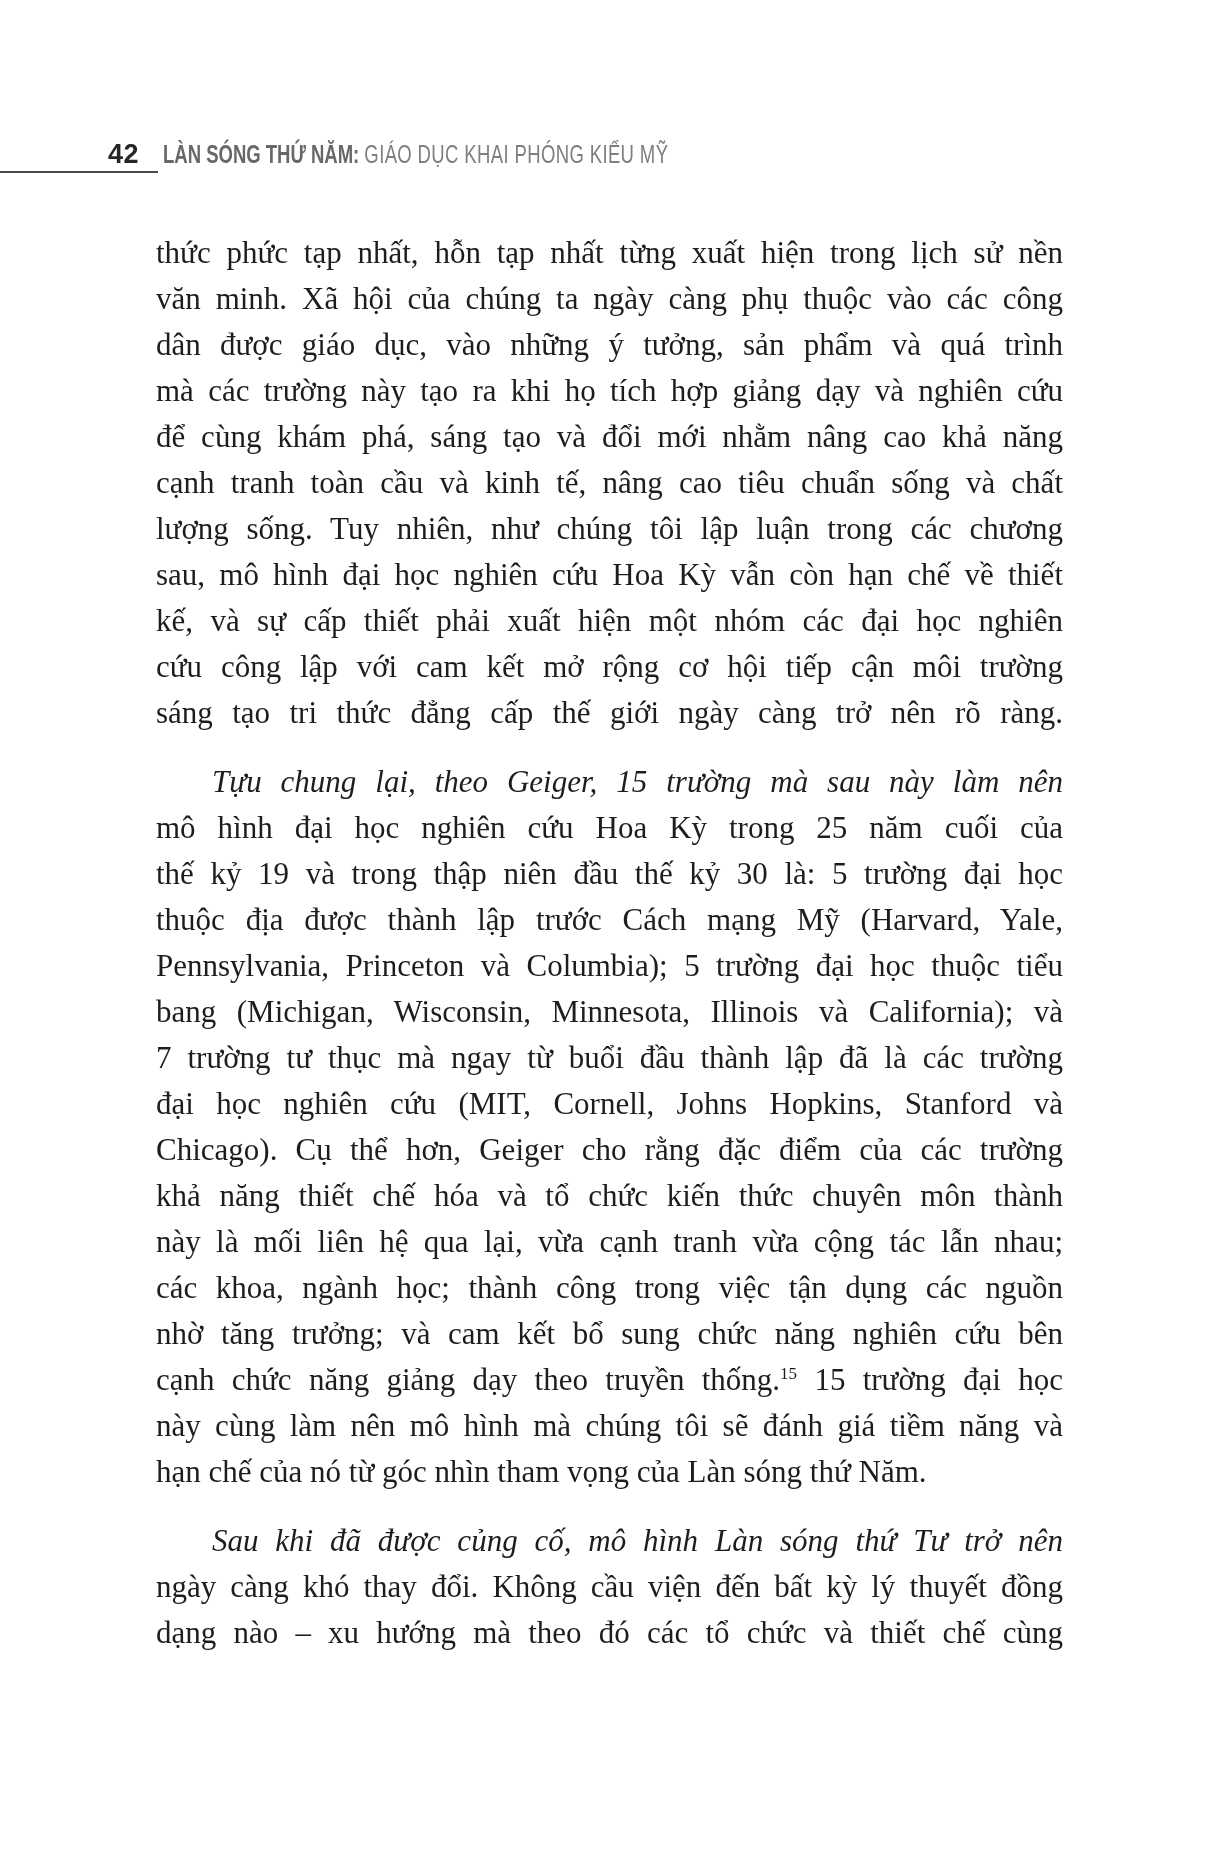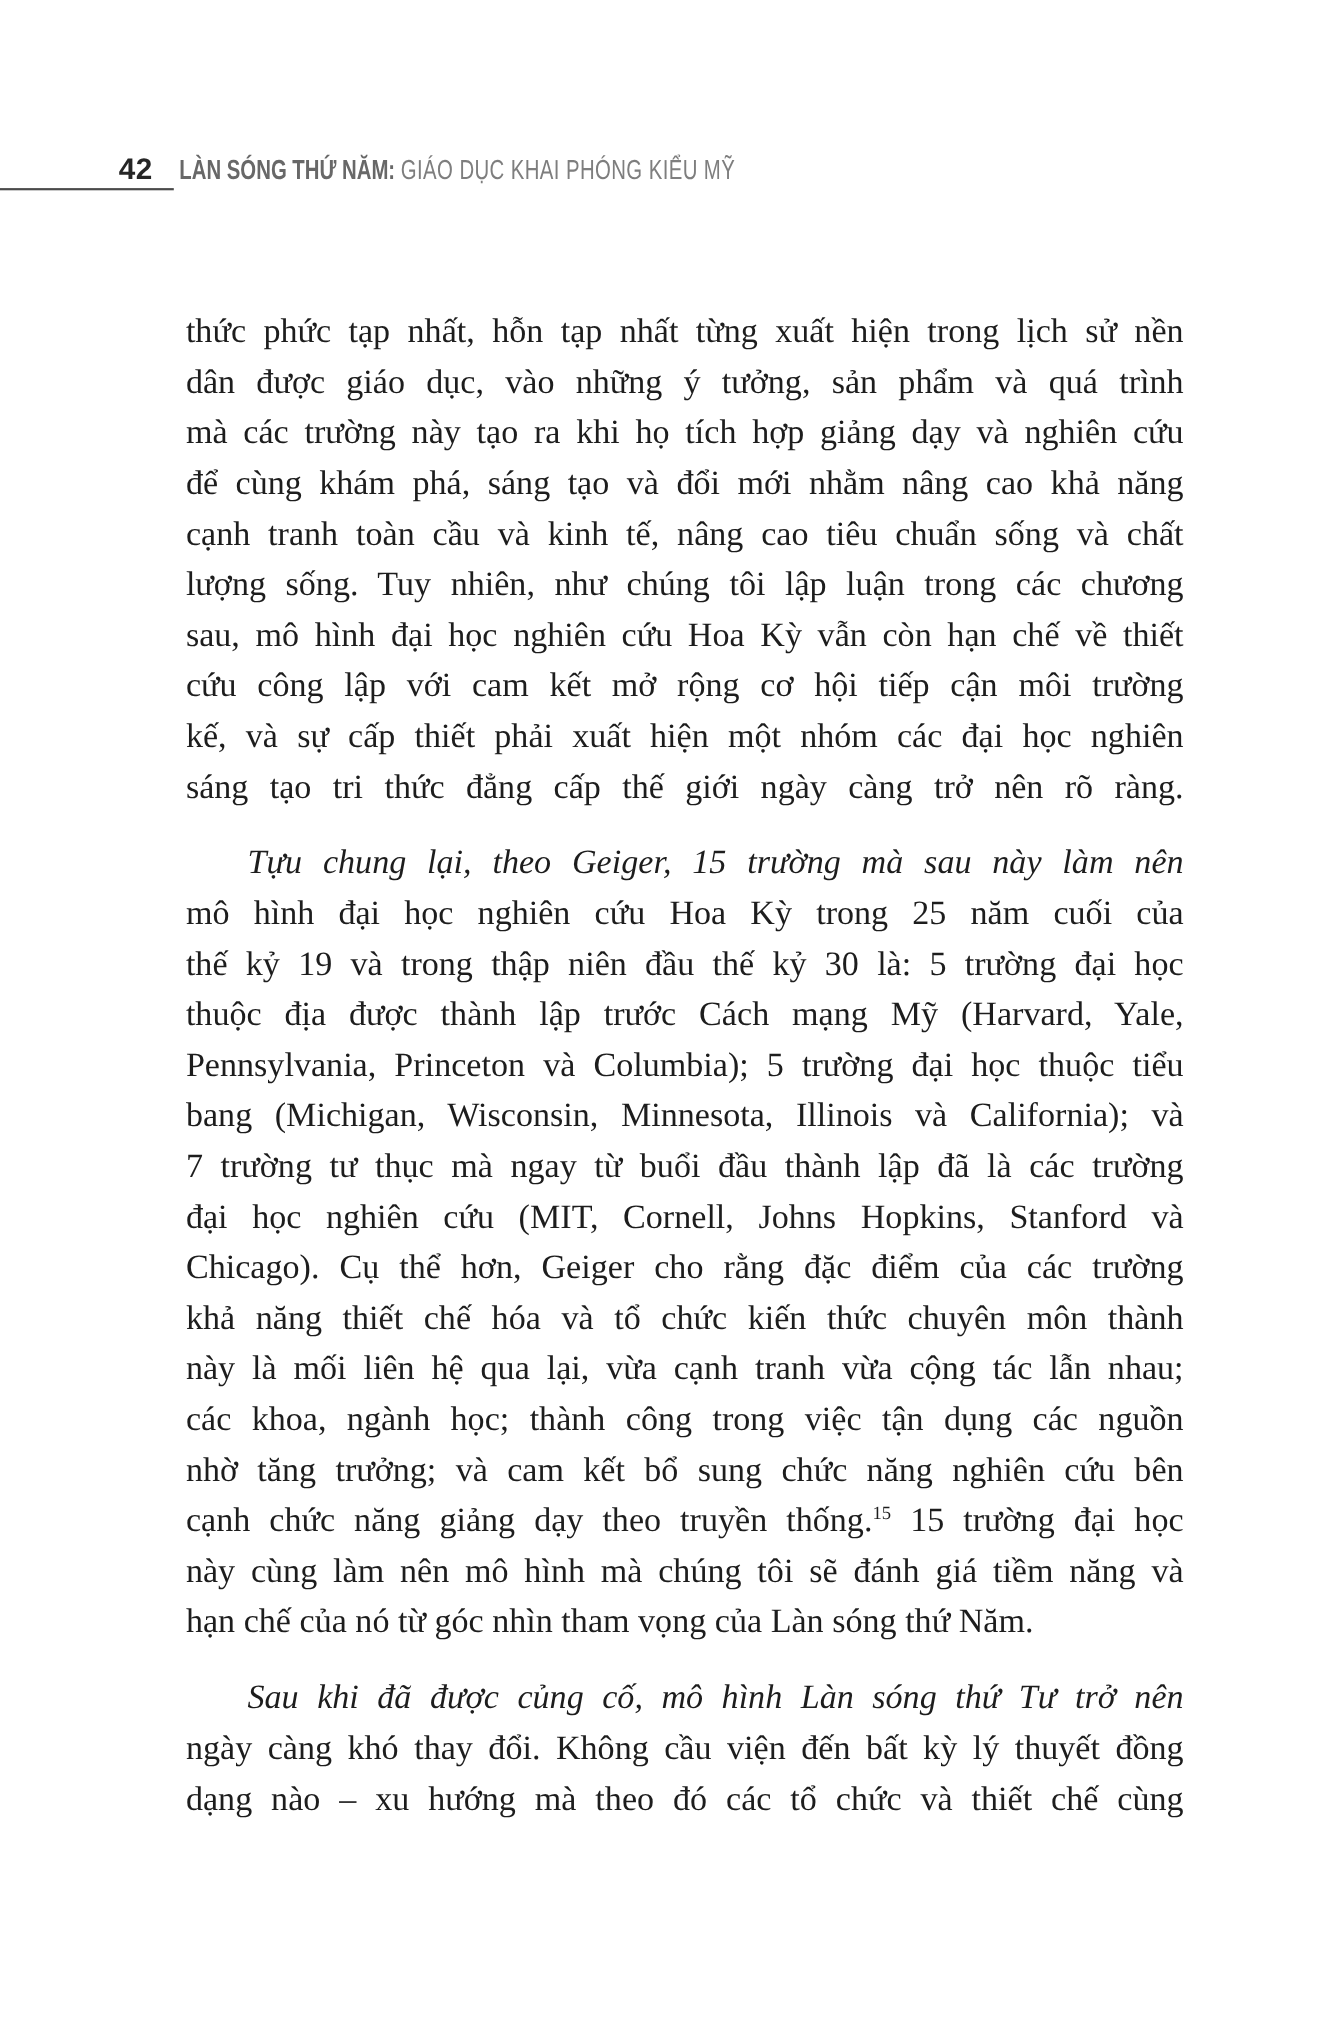--- a/index.html
+++ b/index.html
@@ -45,27 +45,26 @@
   .head-rule {
     position: absolute;
     left: 0;
     top: 171px;
     width: 158px;
     height: 2px;
   }
   
   .body-text {
     position: absolute;
-    left: 169px;
+    left: 156px;
     top: 230px;
     width: 907px;
     font-size: 31px;
     line-height: 46px;
     text-justify: inter-word;
-    margin-top: 48px;
   }
   .paragraph { margin: 0; }
   .paragraph + .paragraph { margin-top: 23px; }
   .line {
     text-align: justify;
     text-align-last: justify;
   }
   .line.no-stretch {
     text-align: center;
     text-align-last: left;
@@ -87,28 +86,29 @@
   <div class="running-head">
     <span class="page-number" style="color: rgb(38, 38, 38);">42</span>
     <span class="head-title">
       <span class="head-series" style="color: rgb(104, 104, 104);">LÀN SÓNG THỨ NĂM:</span><span> </span><span class="head-book" style="color: rgb(126, 126, 126);">GIÁO DỤC KHAI PHÓNG KIỂU MỸ</span>
     </span>
   </div>
 
   <div class="body-text" style="color: rgb(29, 29, 29);">
       <div class="paragraph">
         <div class="line">thức phức tạp nhất, hỗn tạp nhất từng xuất hiện trong lịch sử nền</div>
+        <div class="line">văn minh. Xã hội của chúng ta ngày càng phụ thuộc vào các công</div>
         <div class="line">dân được giáo dục, vào những ý tưởng, sản phẩm và quá trình</div>
         <div class="line">mà các trường này tạo ra khi họ tích hợp giảng dạy và nghiên cứu</div>
         <div class="line">để cùng khám phá, sáng tạo và đổi mới nhằm nâng cao khả năng</div>
         <div class="line">cạnh tranh toàn cầu và kinh tế, nâng cao tiêu chuẩn sống và chất</div>
         <div class="line">lượng sống. Tuy nhiên, như chúng tôi lập luận trong các chương</div>
         <div class="line">sau, mô hình đại học nghiên cứu Hoa Kỳ vẫn còn hạn chế về thiết</div>
+        <div class="line">kế, và sự cấp thiết phải xuất hiện một nhóm các đại học nghiên</div>
         <div class="line">cứu công lập với cam kết mở rộng cơ hội tiếp cận môi trường</div>
-        <div class="line">kế, và sự cấp thiết phải xuất hiện một nhóm các đại học nghiên</div>
         <div class="line">sáng tạo tri thức đẳng cấp thế giới ngày càng trở nên rõ ràng.</div>
       </div>
       <div class="paragraph">
         <div class="line indent">Tựu chung lại, theo Geiger, 15 trường mà sau này làm nên</div>
         <div class="line">mô hình đại học nghiên cứu Hoa Kỳ trong 25 năm cuối của</div>
         <div class="line">thế kỷ 19 và trong thập niên đầu thế kỷ 30 là: 5 trường đại học</div>
         <div class="line">thuộc địa được thành lập trước Cách mạng Mỹ (Harvard, Yale,</div>
         <div class="line">Pennsylvania, Princeton và Columbia); 5 trường đại học thuộc tiểu</div>
         <div class="line">bang (Michigan, Wisconsin, Minnesota, Illinois và California); và</div>
         <div class="line">7 trường tư thục mà ngay từ buổi đầu thành lập đã là các trường</div>

